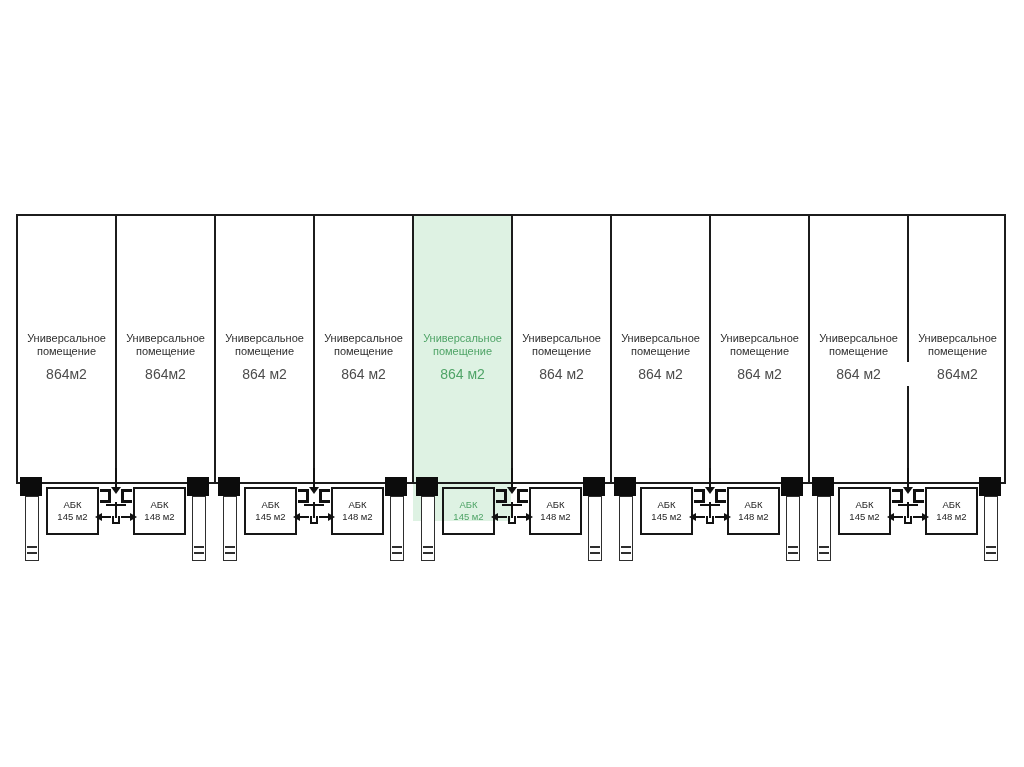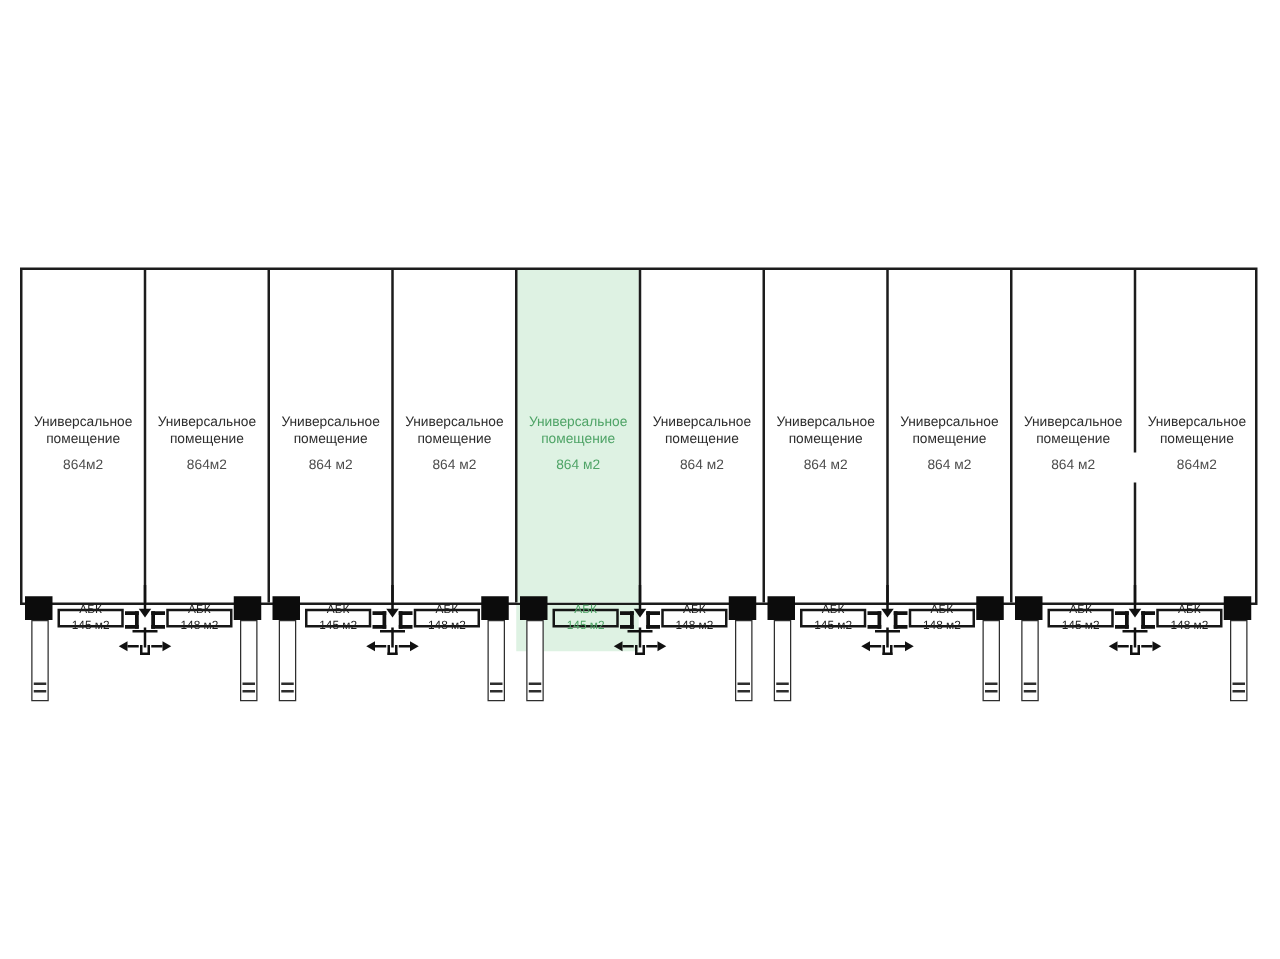--- a/index.html
+++ b/index.html
@@ -14,32 +14,32 @@
   }
   .divider { position:absolute; width:2px; top:216px; height:266px; background:#1c1c1c; }
   .divider.seg-top { height:146px; }
   .divider.seg-bot { top:386px; height:96px; }
   .hl-fill { position:absolute; left:413px; top:216px; width:98px; height:266px; background:#def2e3; }
   .hl-fill-abk { position:absolute; left:413px; top:484px; width:98px; height:37px; background:#def2e3; }
   
   .unit-hit { position:absolute; top:214px; width:99px; height:270px; }
   .unit-text { position:absolute; left:4px; right:4px; top:118px; text-align:center; }
   .u-label { font-size:11px; line-height:1.18; color:#2e2e2e; }
-  .u-area  { margin-top:8px; font-size:11px; color:#4c4c4c; }
+  .u-area  { margin-top:8px; font-size:14px; color:#4c4c4c; }
   .unit-hit.hl .u-label, .unit-hit.hl .u-area { color:#4fa467; }
   
   .pair { position:absolute; top:468px; width:198px; height:100px; }
   .col { position:absolute; top:9px; width:22px; height:19px; background:#0c0c0c; }
   .col-l { left:3px; } .col-r { left:170px; }
   .pil { position:absolute; top:28px; width:14px; height:65px; border:1px solid #2e2e2e;
          background:#ffffff; box-sizing:border-box; }
   .pil-l { left:8px; } .pil-r { left:175px; }
   .pil-base { position:absolute; left:1px; right:1px; bottom:6px; height:8px;
               border-top:2px solid #2e2e2e; border-bottom:2px solid #2e2e2e; box-sizing:border-box; }
-  .abk { position:absolute; top:19px; width:53px; height:15px; border:2px solid #161616;
+  .abk { position:absolute; top:19px; width:53px; height:48px; border:2px solid #161616;
          box-sizing:border-box; display:flex; flex-direction:column; justify-content:center;
          text-align:center; font-size:9.5px; line-height:1.3; color:#1f1f1f; }
   .abk-l { left:29px; } .abk-r { left:116px; }
   .pair.hl-left .abk-l { color:#4fa467; }
   
   .stairs { position:absolute; left:77px; top:0; width:44px; height:58px; }
   .stairs > div { position:absolute; }
   .st-stem-top { left:21px; top:0; width:2px; height:20px; background:#111; }
   .st-arrow-down { left:17px; top:19px; width:0; height:0;
                    border-left:5px solid transparent; border-right:5px solid transparent;

